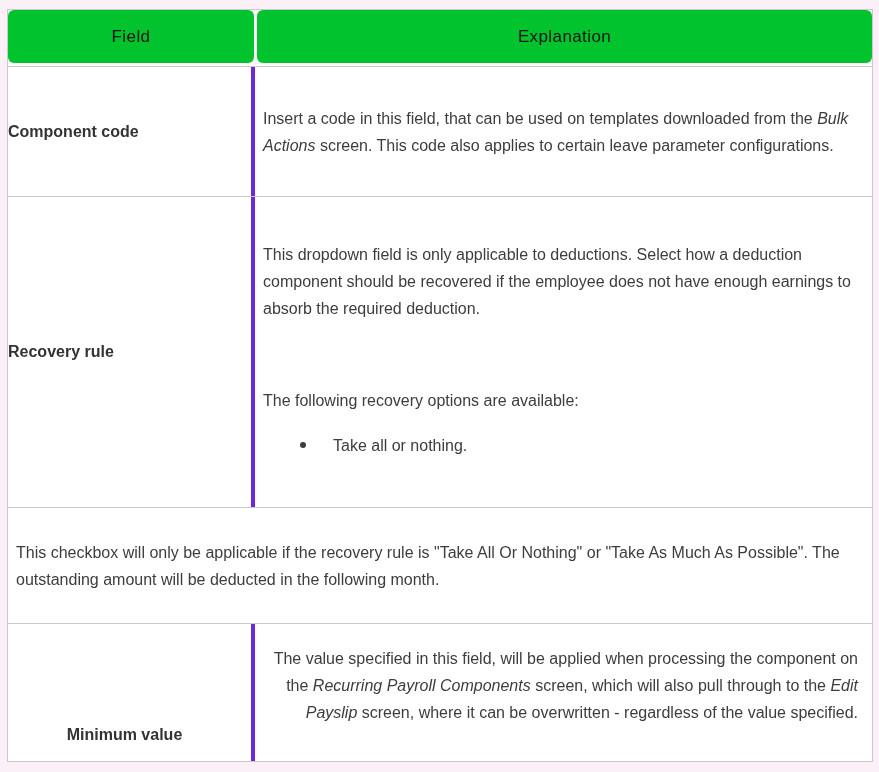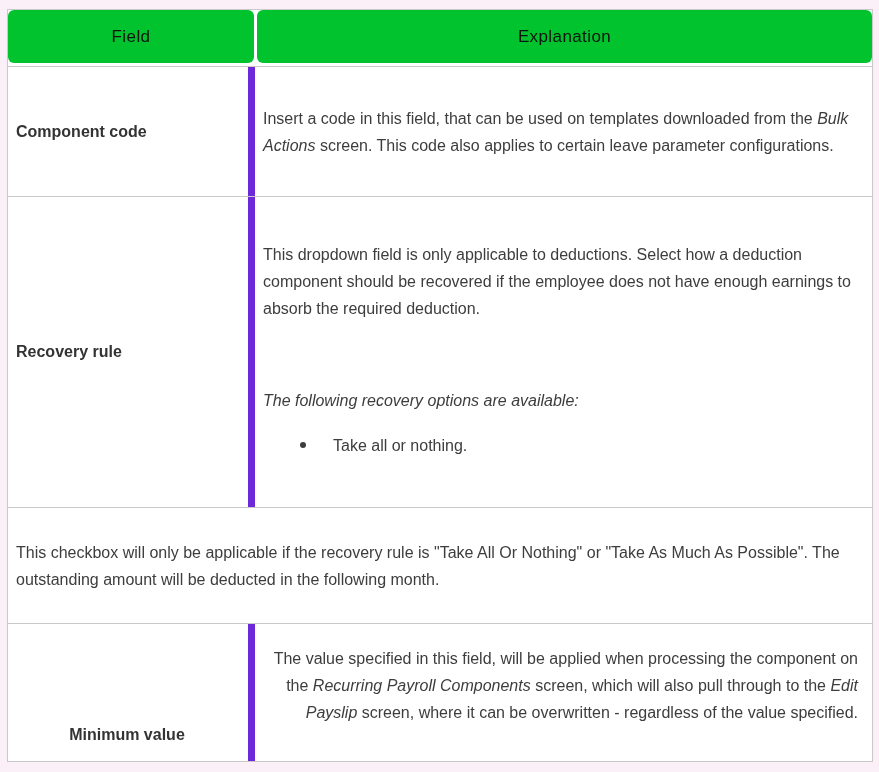--- a/index.html
+++ b/index.html
@@ -29,34 +29,34 @@
   .th-field { width: 246px; }
   .th-exp { flex: 1; }
   
   .trow { display: flex; border-top: 1px solid #c9c9c9; background: #ffffff; }
   .trow-1 { height: 130px; }
   .trow-2 { height: 311px; }
   .trow-3 { height: 116px; }
   .trow-4 { height: 138px; }
   .cell-field {
     width: 247px;
-    border-right: 7px solid #6d28d9;
+    border-right: 4px solid #6d28d9;
     display: flex; align-items: center;
-    padding: 0 10px 0 8px;
+    padding: 0 10px 0 0;
   }
   .cell-field strong { font-weight: bold; color: #333333; font-size: 16px; }
   .cell-exp {
     flex: 1;
     display: flex; flex-direction: column; justify-content: center;
     padding: 0 14px 0 8px;
     font-size: 16px;
     line-height: 27px;
   }
   .cell-exp p { margin: 0; }
-  .cell-exp p + p { margin-top: 65px; font-style: italic; }
+  .cell-exp p + p { margin-top: 65px; }
   .cell-exp i { font-style: italic; }
   .cell-exp ul { list-style: none; margin: 18px 0 0 0; padding: 0 0 0 37px; }
   .cell-exp li { position: relative; padding-left: 33px; line-height: 27px; margin-bottom: 4px; }
   .cell-exp li::before {
     content: "";
     position: absolute; left: 0; top: 10px;
     width: 6px; height: 6px; border-radius: 50%;
     background: #3d3d3d;
   }
   

